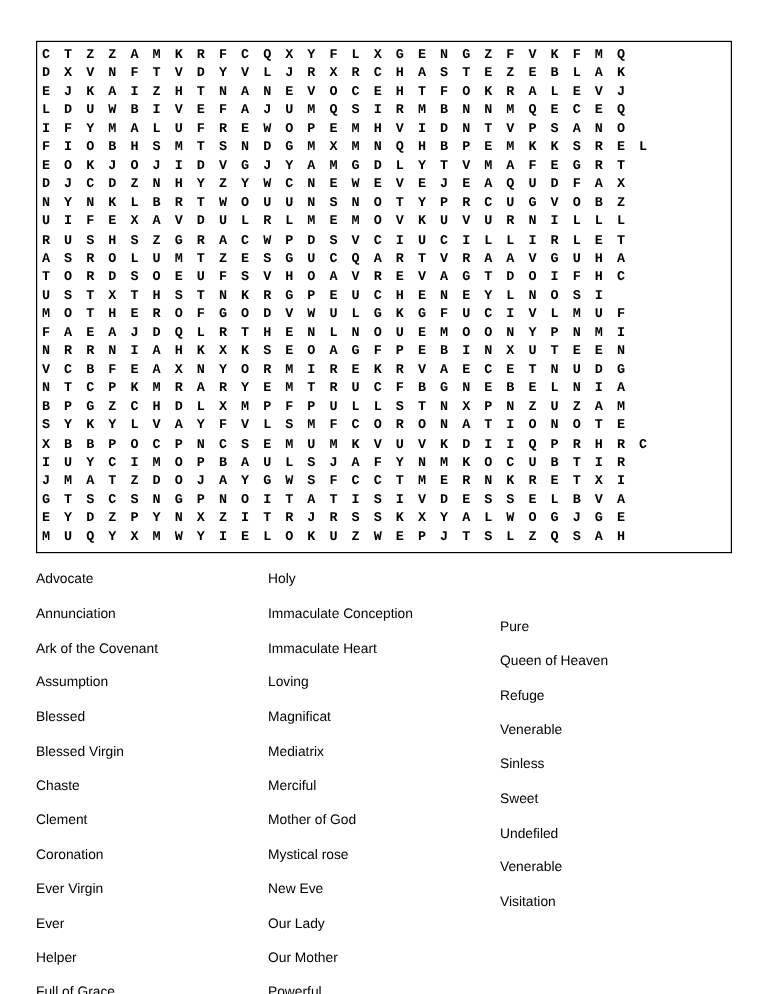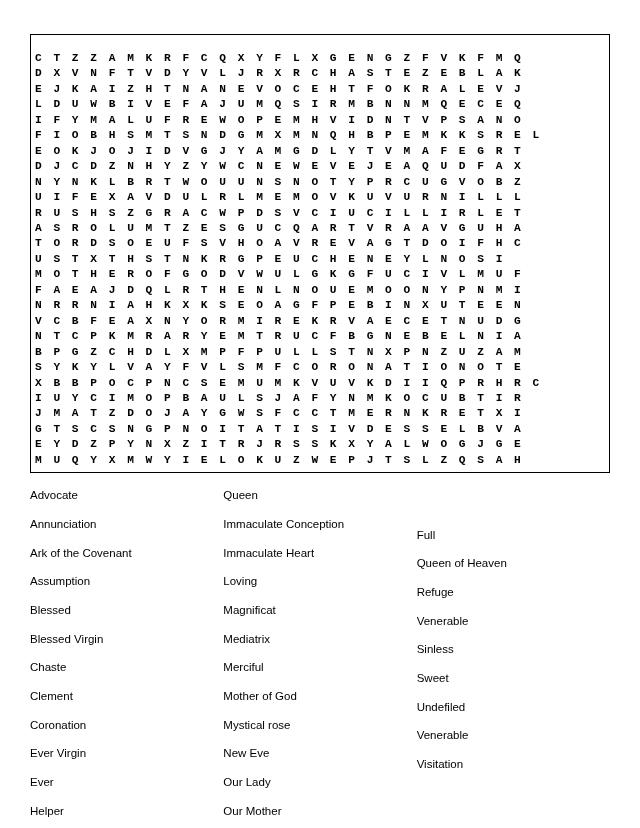--- a/index.html
+++ b/index.html
@@ -27,21 +27,20 @@
       margin-bottom: 14px;
     }
     .puzzle-grid {
       font-family: 'Courier New', monospace;
       font-size: 11.2px;
       font-weight: bold;
       line-height: 1.38;
       letter-spacing: 2.5px;
       white-space: pre;
       position: relative;
-      margin-top: 12px;
     }
     .word-list {
       display: flex;
       flex-direction: row;
       gap: 0;
     }
     .word-col {
       flex: 1;
       display: flex;
       flex-direction: column;
@@ -99,36 +98,36 @@
         <div class="word-item">Blessed Virgin</div>
         <div class="word-item">Chaste</div>
         <div class="word-item">Clement</div>
         <div class="word-item">Coronation</div>
         <div class="word-item">Ever Virgin</div>
         <div class="word-item">Ever</div>
         <div class="word-item">Helper</div>
         <div class="word-item">Full of Grace</div>
       </div>
       <div class="word-col">
-        <div class="word-item">Queen</div>
+        <div class="word-item">Holy</div>
         <div class="word-item">Immaculate Conception</div>
         <div class="word-item">Immaculate Heart</div>
         <div class="word-item">Loving</div>
         <div class="word-item">Magnificat</div>
         <div class="word-item">Mediatrix</div>
         <div class="word-item">Merciful</div>
         <div class="word-item">Mother of God</div>
         <div class="word-item">Mystical rose</div>
         <div class="word-item">New Eve</div>
         <div class="word-item">Our Lady</div>
         <div class="word-item">Our Mother</div>
         <div class="word-item">Powerful</div>
       </div>
       <div class="word-col">
-        <div class="word-item">Full</div>
+        <div class="word-item">Pure</div>
         <div class="word-item">Queen of Heaven</div>
         <div class="word-item">Refuge</div>
         <div class="word-item">Venerable</div>
         <div class="word-item">Sinless</div>
         <div class="word-item">Sweet</div>
         <div class="word-item">Undefiled</div>
         <div class="word-item">Venerable</div>
         <div class="word-item">Visitation</div>
         <div class="word-item"></div>
         <div class="word-item"></div>

